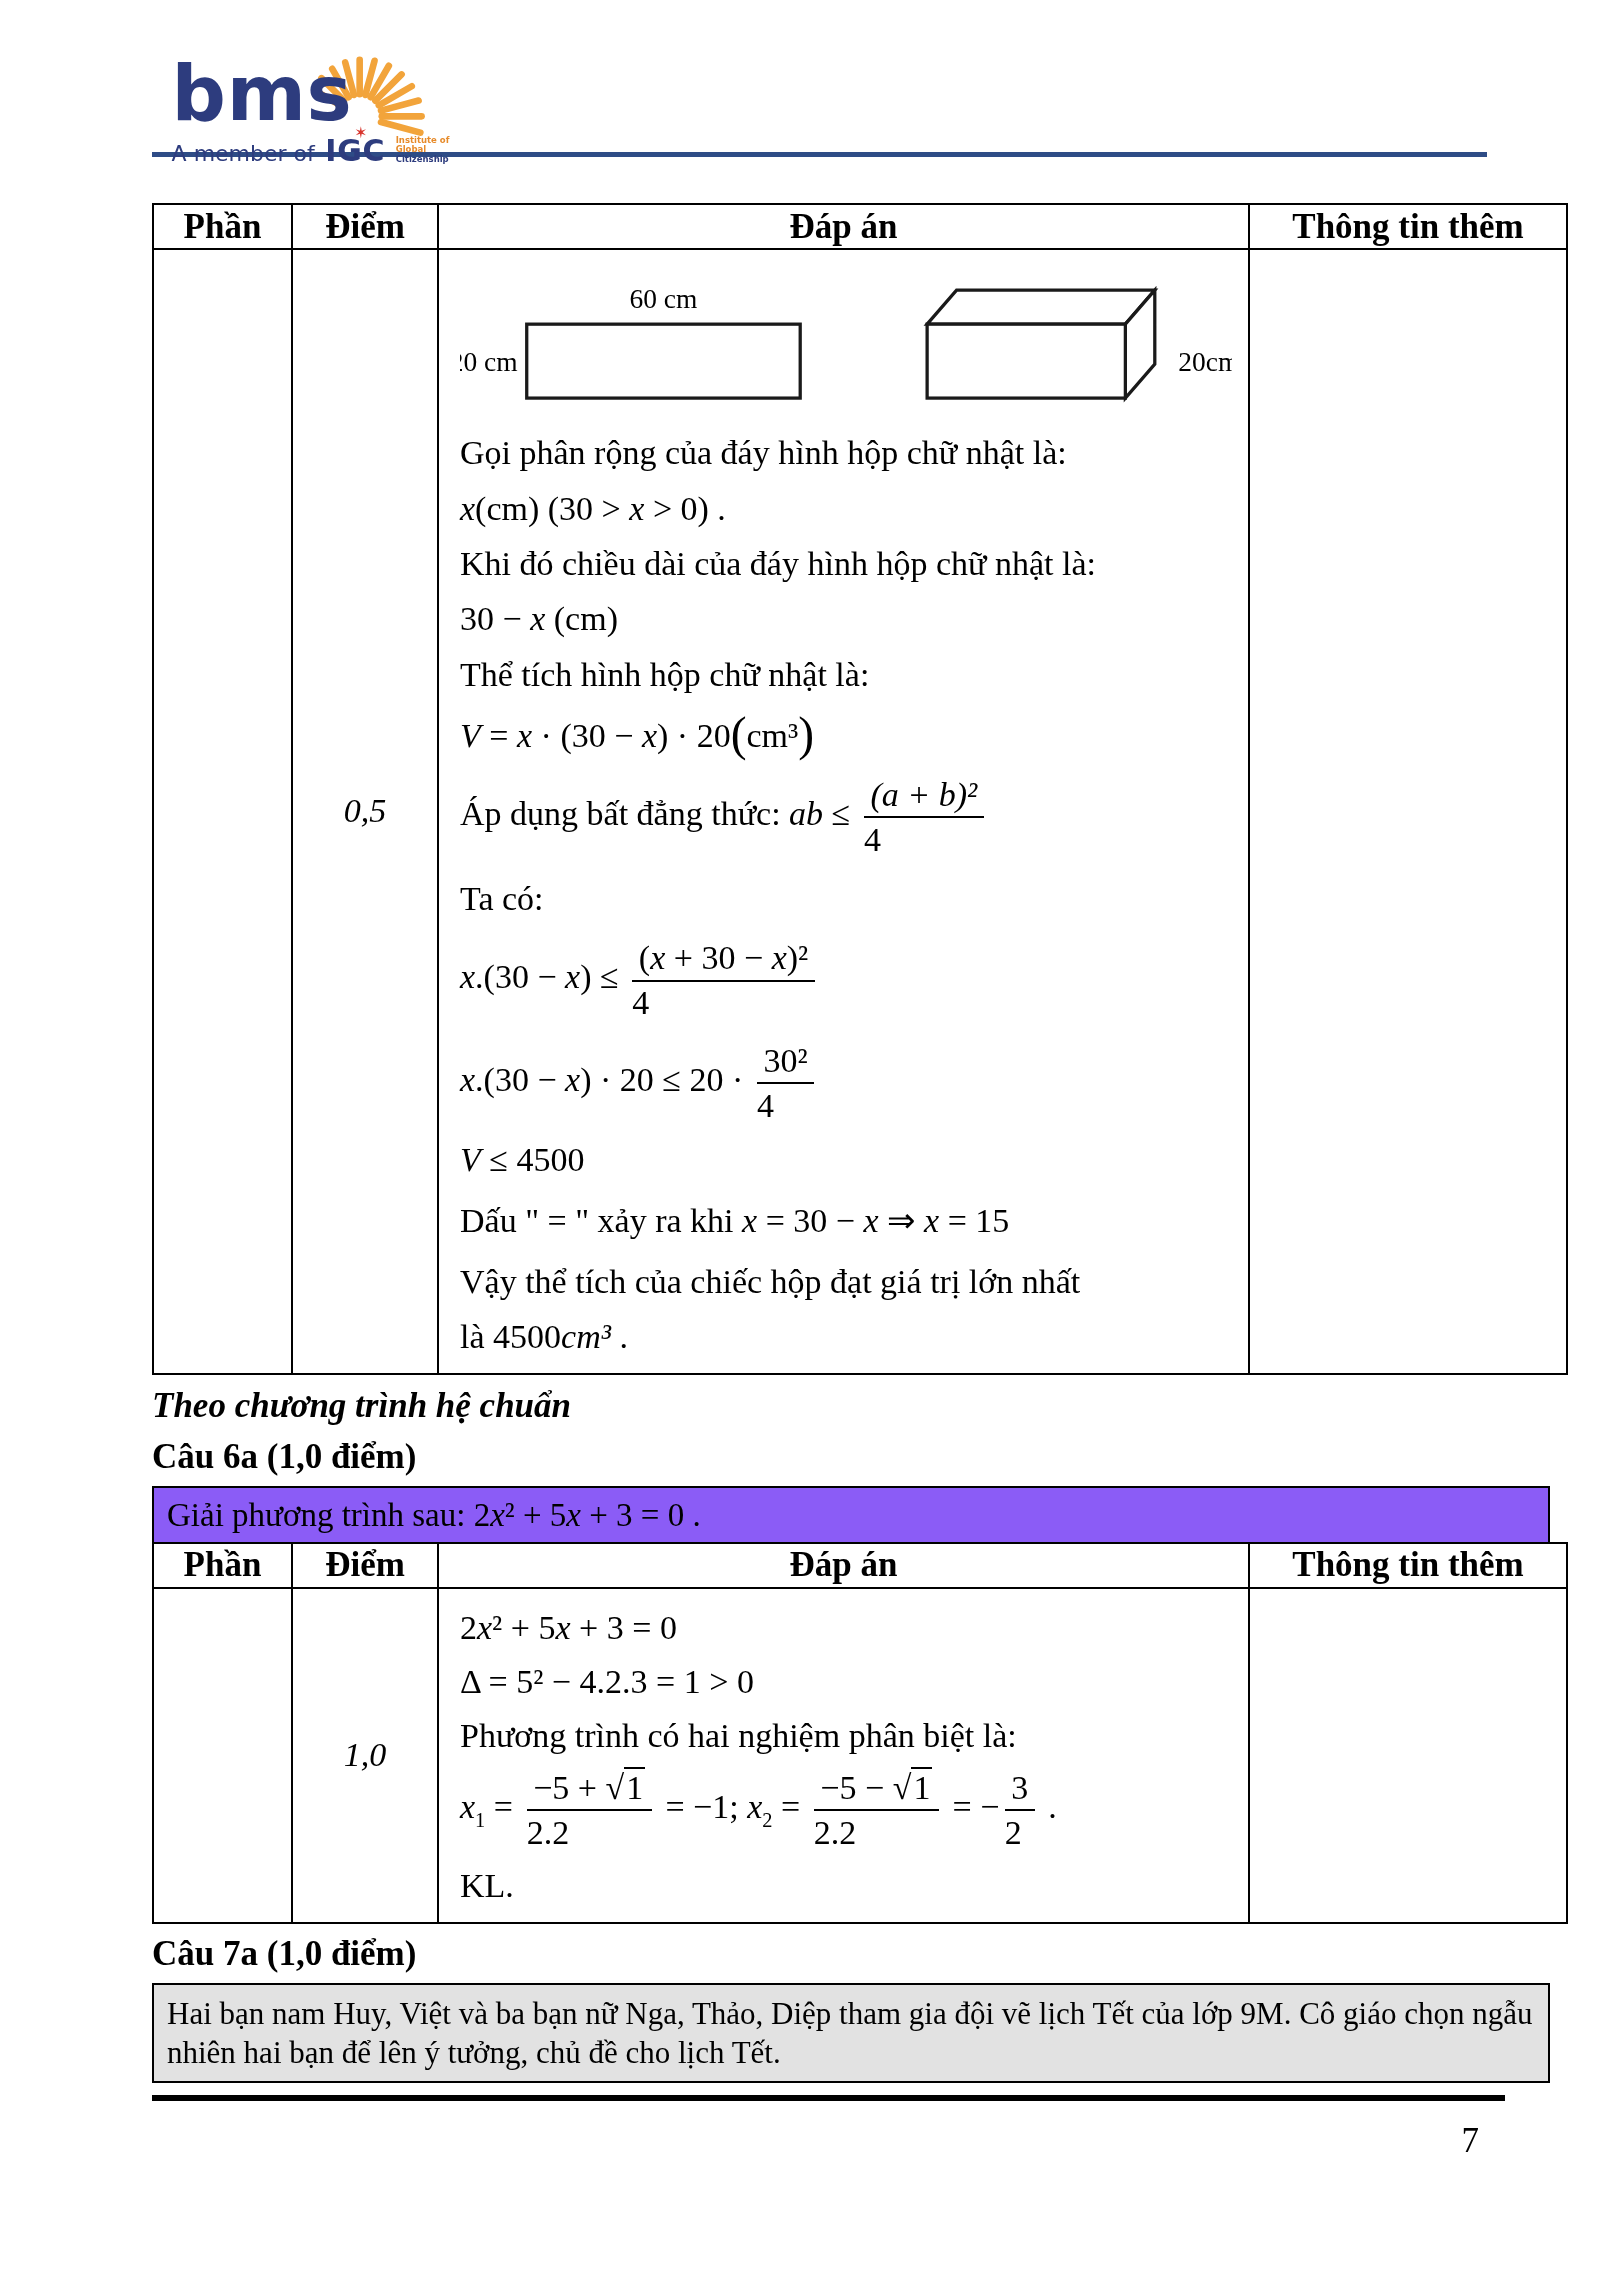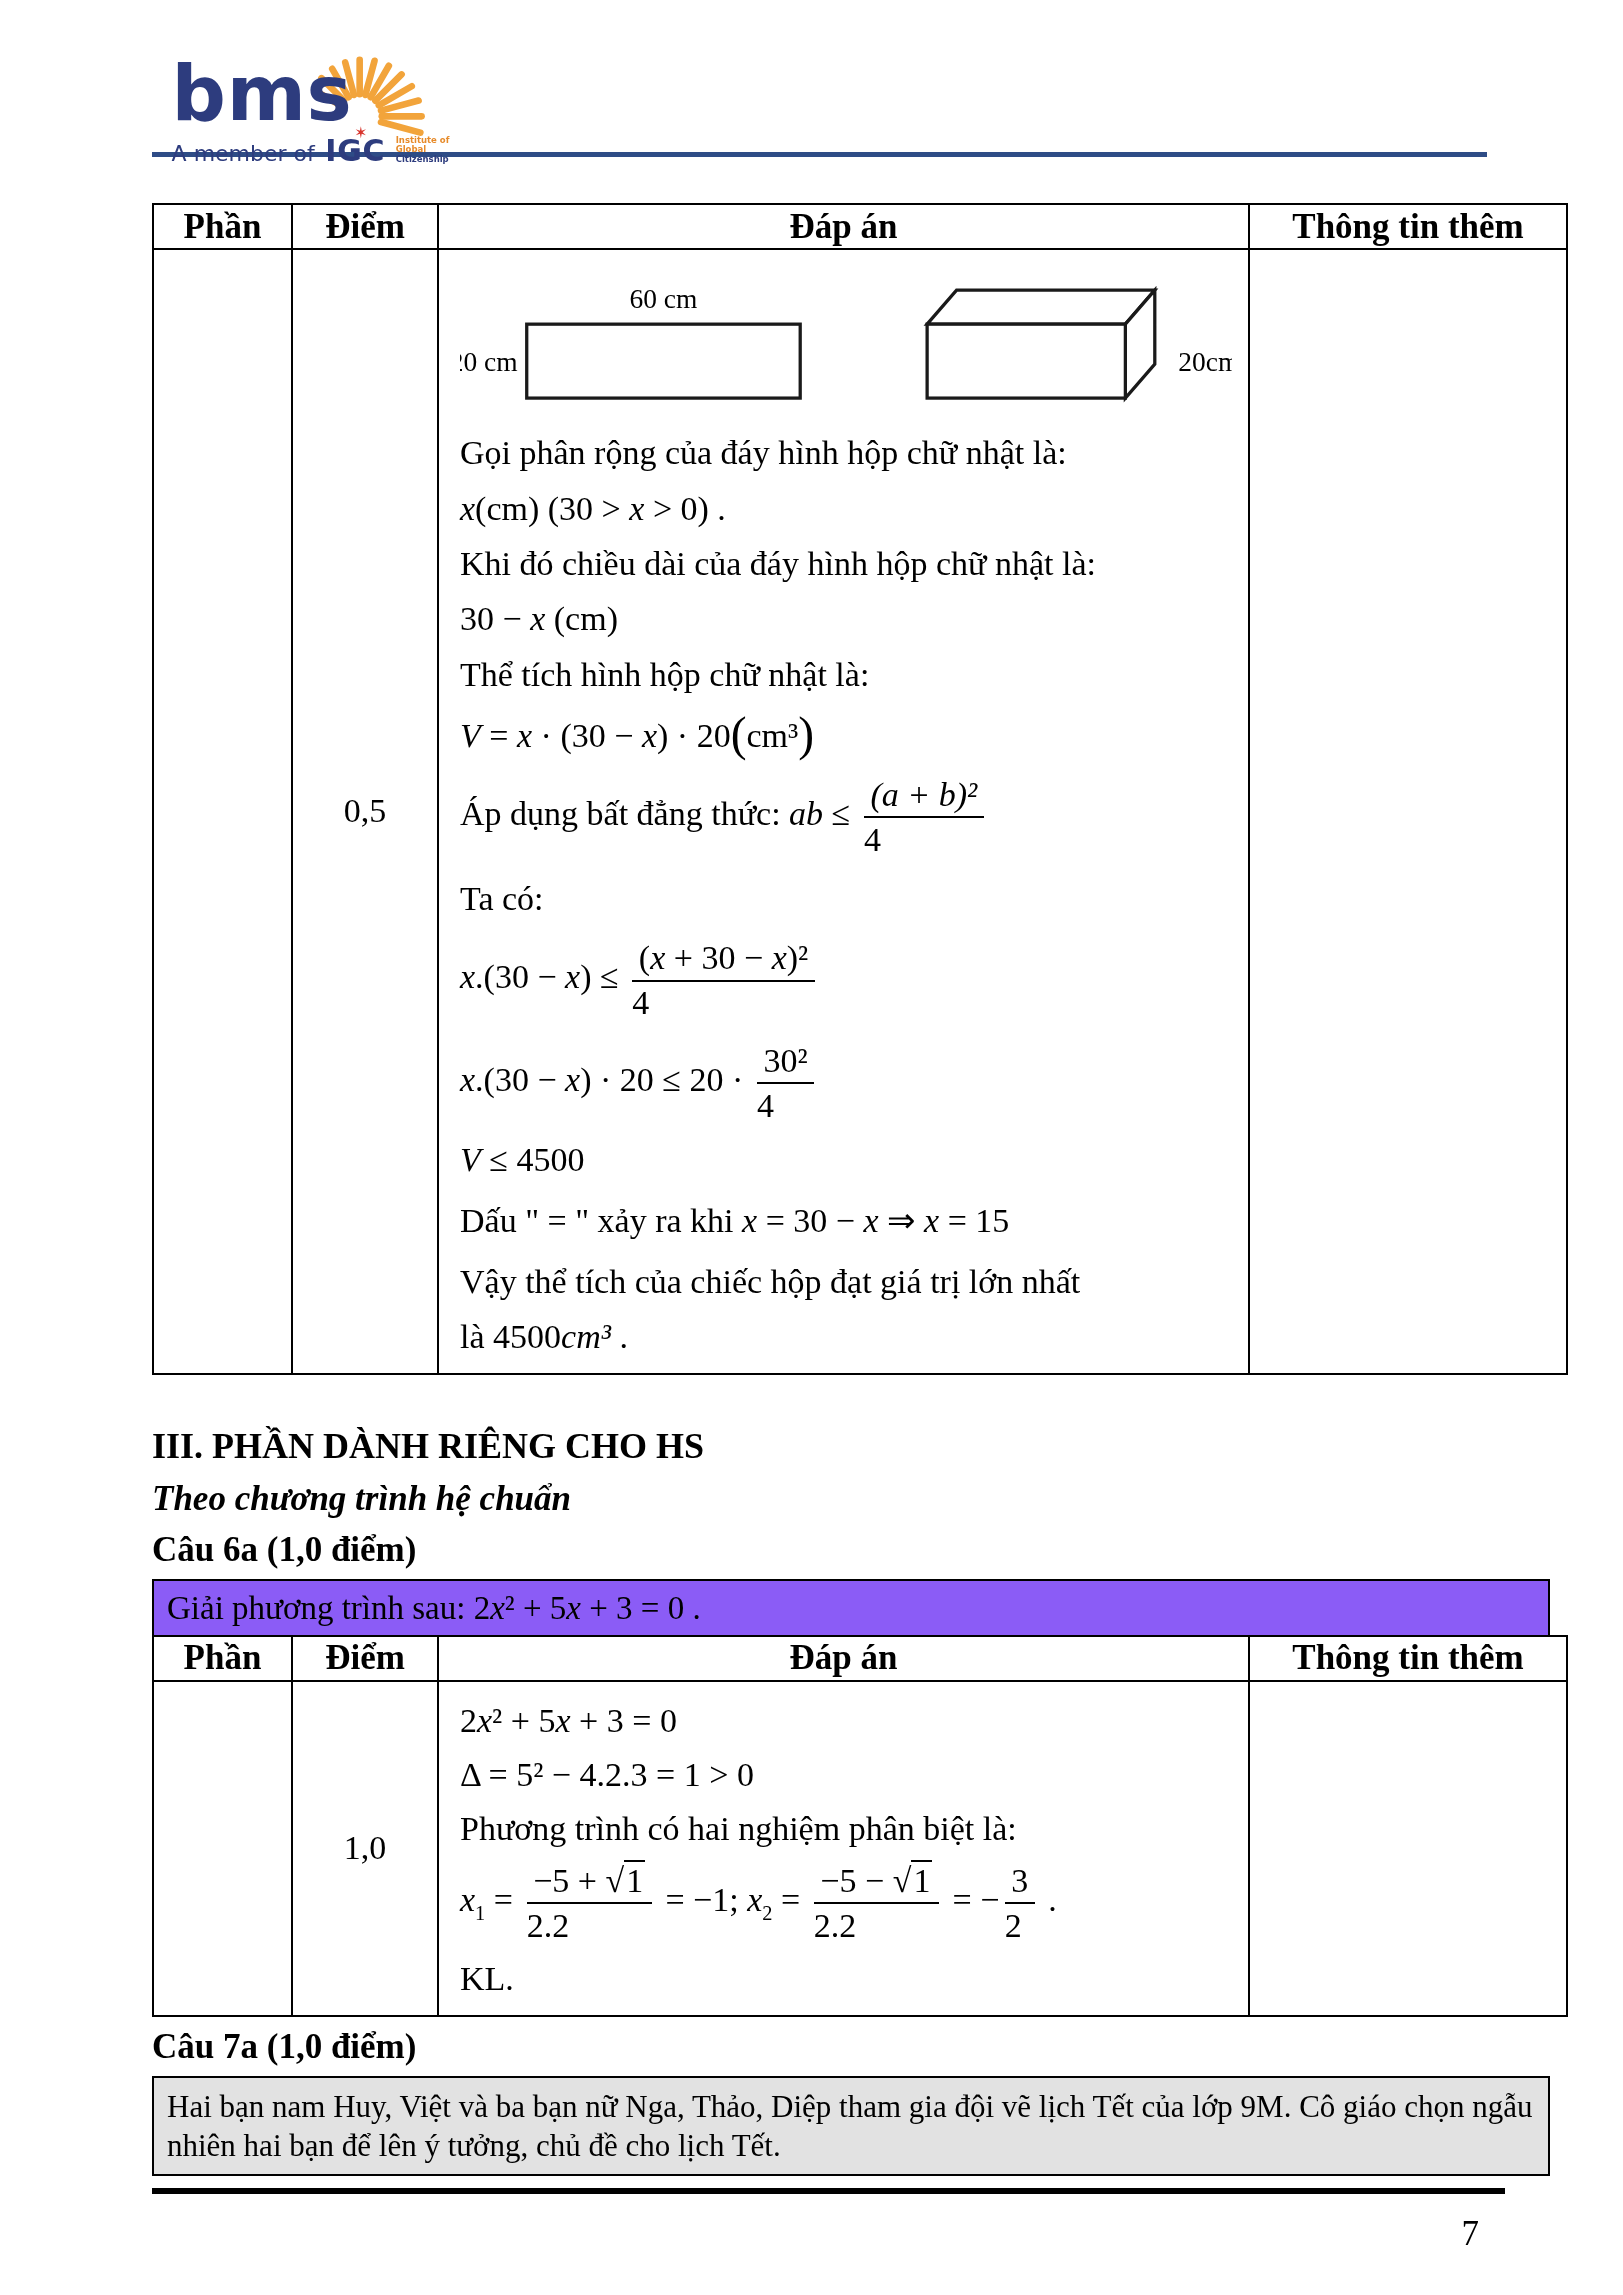--- a/index.html
+++ b/index.html
@@ -23,21 +23,21 @@
   .rule { position:absolute; top:152px; left:0; width:1335px; height:4.6px; background:#2e4c86; }
 
   
   table.anskey { border-collapse:collapse; width:1413px; table-layout:fixed; background:#fff; }
   table.anskey th, table.anskey td { border:2px solid #000; }
   table.anskey th { font-size:35px; font-weight:bold; height:43px; text-align:center; padding:0; }
   col.c-phan  { width:139px; }
   col.c-diem  { width:146px; }
   col.c-dapan { width:811px; }
   col.c-extra { width:318px; }
-  td.score  { text-align:center; vertical-align:middle; font-size:34px; }
+  td.score  { text-align:center; vertical-align:middle; font-size:34px;font-style:italic; }
   td.answer { vertical-align:top; padding:5.2px 6.5px 15.7px 21px; }
   td.empty  { }
 
   .ln { font-size:34px; line-height:41px; margin-top:14.4px; }
   .mi { font-style:italic; }
   .frac { display:inline-block; text-align:left; vertical-align:middle; margin:0 5.2px; line-height:38px; }
   .frac .fn { display:block; padding:0 6.5px 2.6px 6.5px; }
   .frac .fd { display:block; border-top:2.6px solid #000; padding-top:2.6px; }
   .sqrt { white-space:nowrap; }
   .sqrt .bar { border-top:2.6px solid #000; padding:0 2px; }
@@ -177,21 +177,20 @@
           <div class="ln">
             <span>là  4500</span><span class="mi">cm³</span><span> .</span>
           </div>
 
         </td>
         <td class="empty"></td>
       </tr>
     </tbody>
       </table>
 
-    <div class="h-main">III. PHẦN DÀNH RIÊNG CHO HS</div>
     <div class="h-italic">Theo chương trình hệ chuẩn</div>
     <div class="h-cau">Câu 6a (1,0 điểm)</div>
 
     <div class="graybox">
       <span>Giải phương trình sau:  </span><span>2</span><span class="mi">x</span><span>² + 5</span><span class="mi">x</span><span> + 3 = 0</span><span> .</span>
     </div>
 
     <table class="anskey t2">
       <colgroup>
           <col class="c-phan">

